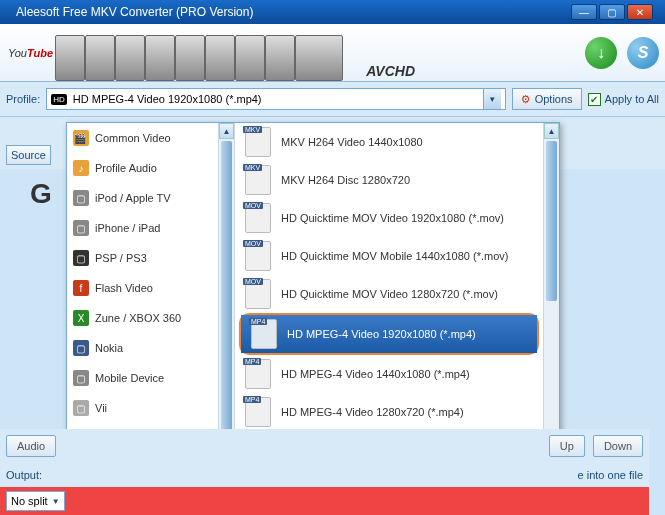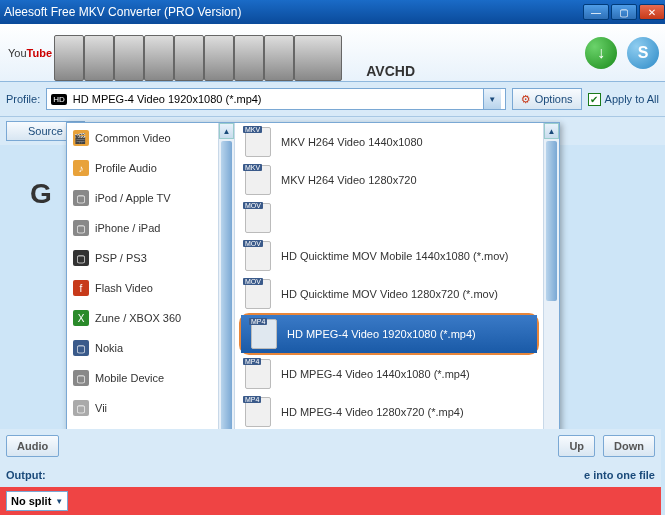--- a/index.html
+++ b/index.html
@@ -1,26 +1,26 @@
 <!DOCTYPE html>
 <html><head>
 <meta charset="utf-8">
 <style>
 * { box-sizing: border-box; margin: 0; padding: 0; font-family: Tahoma, Arial, sans-serif; font-size: 11px; }
 body { background: #cde5f7; width: 665px; height: 515px; overflow: hidden; position: relative; }
 
-.titlebar { height: 24px; background: linear-gradient(to bottom, #1a6bc7, #0a4a9a); display: flex; align-items: center; padding: 0 0; color: #fff; }
+.titlebar { height: 24px; background: linear-gradient(to bottom, #1a6bc7, #0a4a9a); display: flex; align-items: center; padding: 0 12px; color: #fff; }
 .titlebar-text { flex: 1; font-size: 12px; padding-left: 4px; }
 .win-btns { display: flex; gap: 2px; }
 .win-btn { width: 26px; height: 16px; border: 1px solid #003b7a; border-radius: 2px; display: flex; align-items: center; justify-content: center; color: #fff; font-size: 10px; cursor: pointer; }
 .win-min { background: linear-gradient(to bottom,#4f9de8,#2d6fb7); }
 .win-max { background: linear-gradient(to bottom,#4f9de8,#2d6fb7); }
 .win-close { background: linear-gradient(to bottom,#e86b4f,#c73a1a); }
 
-.header-band { height: 58px; background: linear-gradient(to bottom,#fff,#e8f2fb); border-bottom: 1px solid #8fb8dd; position: relative; display: flex; align-items: center; padding: 0 6px; }
+.header-band { height: 58px; background: linear-gradient(to bottom,#fff,#e8f2fb); border-bottom: 1px solid #8fb8dd; position: relative; display: flex; align-items: center; padding: 0 6px; font-style: italic; }
 .device-icons { flex: 1; display: flex; align-items: flex-end; gap: 0px; height: 100%; overflow: hidden; }
 .device-icons .dev { width: 30px; height: 46px; background: linear-gradient(to bottom,#ddd,#888); border-radius: 2px; border:1px solid #666; }
 .bluray-badge { width: 60px; height: 48px; background:#2a5fa4; border-radius:50%; color:#fff; display:flex; align-items:center; justify-content:center; font-size:9px; text-align:center; }
 .avchd { position:absolute; right:250px; bottom:2px; font-weight:bold; font-size:14px; color:#333; }
 .yt { font-size:10px; color:#333; padding:0 2px; }
 .yt b { color:#c00; }
 .head-right { display:flex; gap:10px; margin-left:auto; }
 .circ-btn { width:32px; height:32px; border-radius:50%; display:flex; align-items:center; justify-content:center; color:#fff; font-weight:bold; font-size:16px; cursor:pointer; }
 .circ-green { background: radial-gradient(circle at 30% 30%, #6bd36b, #1a8a1a); }
 .circ-blue { background: radial-gradient(circle at 30% 30%, #8fcdf0, #2d8ac7); }
@@ -28,42 +28,42 @@
 .profile-row { display:flex; align-items:center; gap:6px; padding:6px; border-bottom:1px solid #a8c8e4; background:#d8eaf8; }
 .profile-label { color:#1a4a7a; }
 .profile-box { flex:1; height:22px; background:#fff; border:1px solid #7aa8d4; display:flex; align-items:center; padding:0 4px; gap:6px; }
 .hd-badge { background:#000; color:#fff; font-size:8px; padding:1px 2px; border-radius:2px; }
 .profile-arrow { width:18px; background:linear-gradient(to bottom,#e8f2fb,#b8d4ec); border-left:1px solid #7aa8d4; height:100%; display:flex; align-items:center; justify-content:center; font-size:8px; color:#1a4a7a; cursor:pointer; }
 .options-btn { height:22px; padding:0 8px; background:linear-gradient(to bottom,#f8fbfe,#d8e6f2); border:1px solid #7aa8d4; display:flex; align-items:center; gap:4px; cursor:pointer; color:#1a4a7a; }
 .apply-all { display:flex; align-items:center; gap:4px; color:#1a4a7a; }
 .apply-all .chk { width:13px; height:13px; border:1px solid #1a7a1a; background:#fff; display:flex; align-items:center; justify-content:center; color:#1a7a1a; font-size:10px; }
 
 .src-row { padding:4px 6px; background:#d8eaf8; }
-.src-btn { height:20px; padding:0 21px; background:linear-gradient(to bottom,#f8fbfe,#d8e6f2); border:1px solid #7aa8d4; color:#1a4a7a; cursor:pointer; display:inline-flex; align-items:center; }
+.src-btn { height:20px; padding:0 4px; background:linear-gradient(to bottom,#f8fbfe,#d8e6f2); border:1px solid #7aa8d4; color:#1a4a7a; cursor:pointer; display:inline-flex; align-items:center;margin-top:24px; }
 
 .dropdown { position:absolute; left:66px; top:122px; width:494px; height:393px; background:#fff; border:1px solid #7aa8d4; display:flex; box-shadow:2px 2px 6px rgba(0,0,0,0.3); }
 .dd-left { width:168px; border-right:1px solid #c8d8e8; overflow:hidden; background:#fff; position:relative; }
 .dd-right { flex:1; overflow:hidden; position:relative; background:#fff; }
 .dd-scroll { position:absolute; right:0; top:0; bottom:0; width:16px; background:#e8f0f8; border-left:1px solid #c8d8e8; }
 .dd-thumb { position:absolute; left:2px; right:2px; background:linear-gradient(to right,#b8d4ec,#7aa8d4); border-radius:2px; }
 .dd-arrow { height:16px; background:linear-gradient(to bottom,#e8f2fb,#c8dced); display:flex; align-items:center; justify-content:center; font-size:8px; color:#1a4a7a; cursor:pointer; border:1px solid #9cc; }
 
 .cat-item { height:30px; display:flex; align-items:center; gap:6px; padding:0 6px; cursor:pointer; color:#333; }
 .cat-item.selected { background:#fff; }
 .cat-item .cicon { width:16px; height:16px; border-radius:2px; display:flex; align-items:center; justify-content:center; font-size:10px; color:#fff; }
 .highlight-box { border:2px solid #e8863a; border-radius:10px; }
 
 .fmt-item { height:38px; display:flex; align-items:center; gap:10px; padding:0 10px; cursor:pointer; color:#333; }
 .fmt-item.selected { background:linear-gradient(to bottom,#3a7ac7,#1a5aa7); color:#fff; }
 .fmt-icon { width:26px; height:30px; background:#f0f0f0; border:1px solid #bbb; border-radius:2px; position:relative; }
 .fmt-icon::before { content:attr(data-tag); position:absolute; top:-2px; left:-3px; background:#3a5a8a; color:#fff; font-size:7px; padding:0 2px; border-radius:1px; }
 .fmt-item.selected .fmt-icon { background:#e0e8f0; }
 .fmt-highlight { border:2px solid #e8863a; border-radius:10px; margin:0 4px; }
 
-.bottom-area { position:absolute; bottom:0; left:0; right:4px;font-weight:bold; }
+.bottom-area { position:absolute; bottom:0; left:0; right:16px; }
 .btn-row { display:flex; gap:8px; padding:6px; background:#d8eaf8; align-items:center; }
 .btn-row .spacer { flex:1; }
 .std-btn { height:22px; padding:0 10px; background:linear-gradient(to bottom,#f8fbfe,#d8e6f2); border:1px solid #7aa8d4; color:#555; cursor:pointer; display:inline-flex; align-items:center; border-radius:2px; }
 .output-row { padding:6px; background:#d8eaf8; display:flex; align-items:center; gap:6px; color:#1a4a7a; }
 .output-row .right-text { margin-left:auto; color:#1a4a7a; }
 .split-row { padding:4px 6px; background:#ef4444; }
 .split-select { height:20px; background:#fff; border:1px solid #7aa8d4; padding:0 4px; display:inline-flex; align-items:center; gap:4px; }
 
 .big-g { position:absolute; left:30px; top:178px; font-size:28px; font-weight:bold; color:#333; }
 </style>
@@ -188,24 +188,25 @@
     </div>
   </div>
   <div class="dd-right">
     <div id="fmt-container" style="position:absolute; inset:0 16px 0 0; overflow:hidden;">
         <div class="fmt-item">
           <span class="fmt-icon" data-tag="MKV"></span>
           <span>MKV H264 Video 1440x1080</span>
         </div>
         <div class="fmt-item">
           <span class="fmt-icon" data-tag="MKV"></span>
-          <span>MKV H264 Video 1280x720</span>
+          <span>MKV H264 Disc 1280x720</span>
         </div>
         <div class="fmt-item">
           <span class="fmt-icon" data-tag="MOV"></span>
+          <span>HD Quicktime MOV Video 1920x1080 (*.mov)</span>
         </div>
         <div class="fmt-item">
           <span class="fmt-icon" data-tag="MOV"></span>
           <span>HD Quicktime MOV Mobile 1440x1080 (*.mov)</span>
         </div>
         <div class="fmt-item">
           <span class="fmt-icon" data-tag="MOV"></span>
           <span>HD Quicktime MOV Video 1280x720 (*.mov)</span>
         </div>
         <div class="fmt-highlight">

